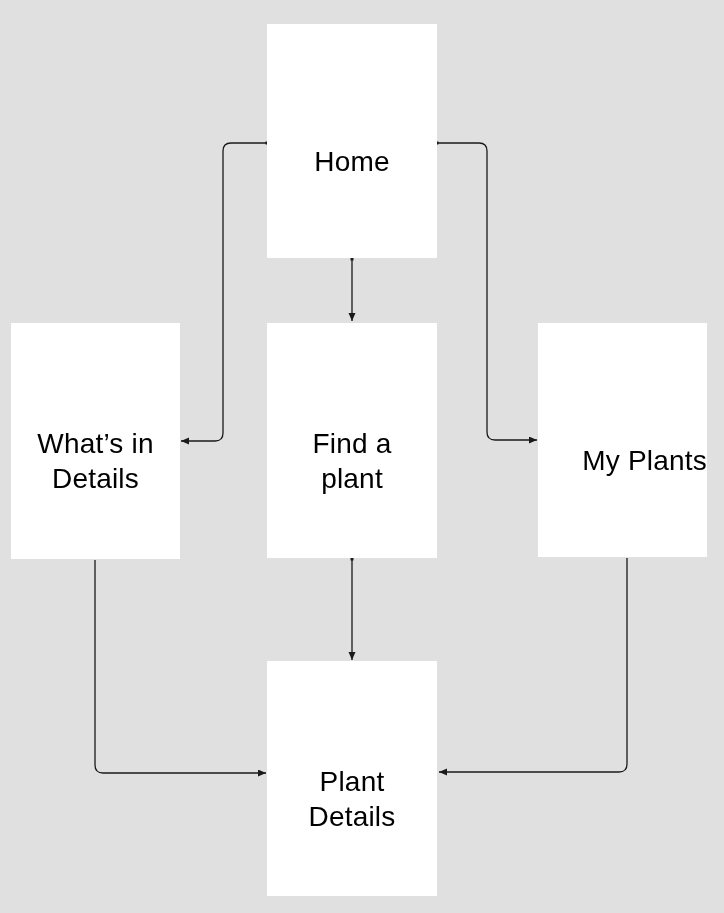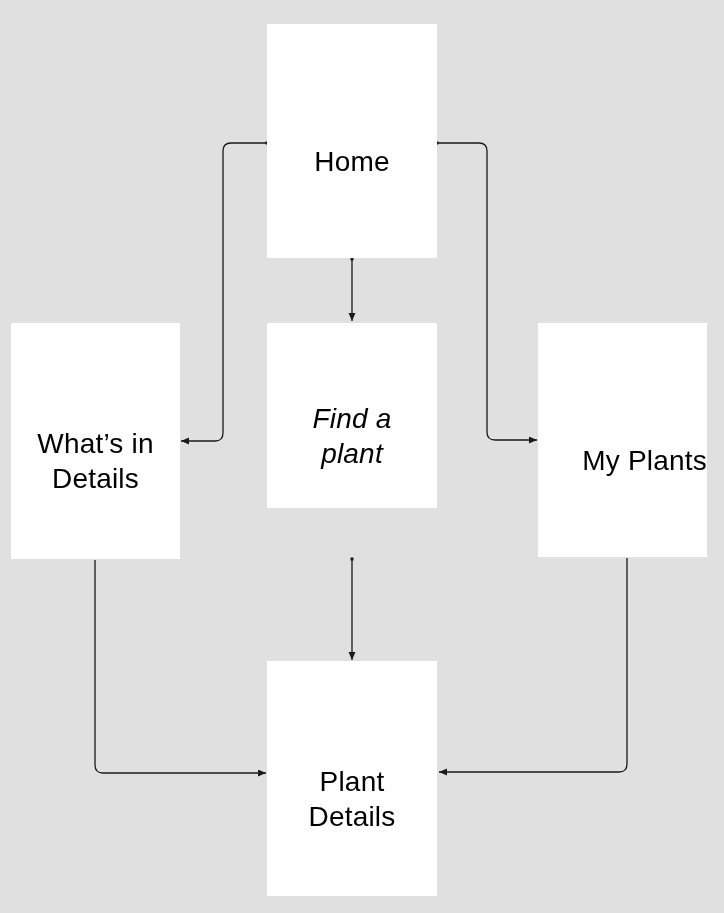--- a/index.html
+++ b/index.html
@@ -50,21 +50,21 @@
   .node .label {
     font-size: 28px;
     line-height: 1.25;
     text-align: center;
     white-space: pre-line;
     letter-spacing: 0.2px;
     margin-top: 40px;
   }
   .node-home          { left: 267px; top: 24px;  width: 170px; height: 234px; }
   .node-whats-in-season { left: 11px;  top: 323px; width: 169px; height: 236px; }
-  .node-find-a-plant  { left: 267px; top: 323px; width: 170px; height: 185px; font-style: italic; }
+  .node-find-a-plant  { left: 267px; top: 323px; width: 170px; height: 235px; }
   .node-my-plants     { left: 538px; top: 323px; width: 169px; height: 234px; justify-content: flex-end; }
   .node-plant-details { left: 267px; top: 661px; width: 170px; height: 235px; }
 </style>
 </head>
 <body style="--background: #e0e0e0; --node-fill: #ffffff; --connector: #1a1a1a; --text: #000000;">
 
 <div class="canvas">
 
   <svg class="edges" viewBox="0 0 724 913" xmlns="http://www.w3.org/2000/svg">
     <defs>

